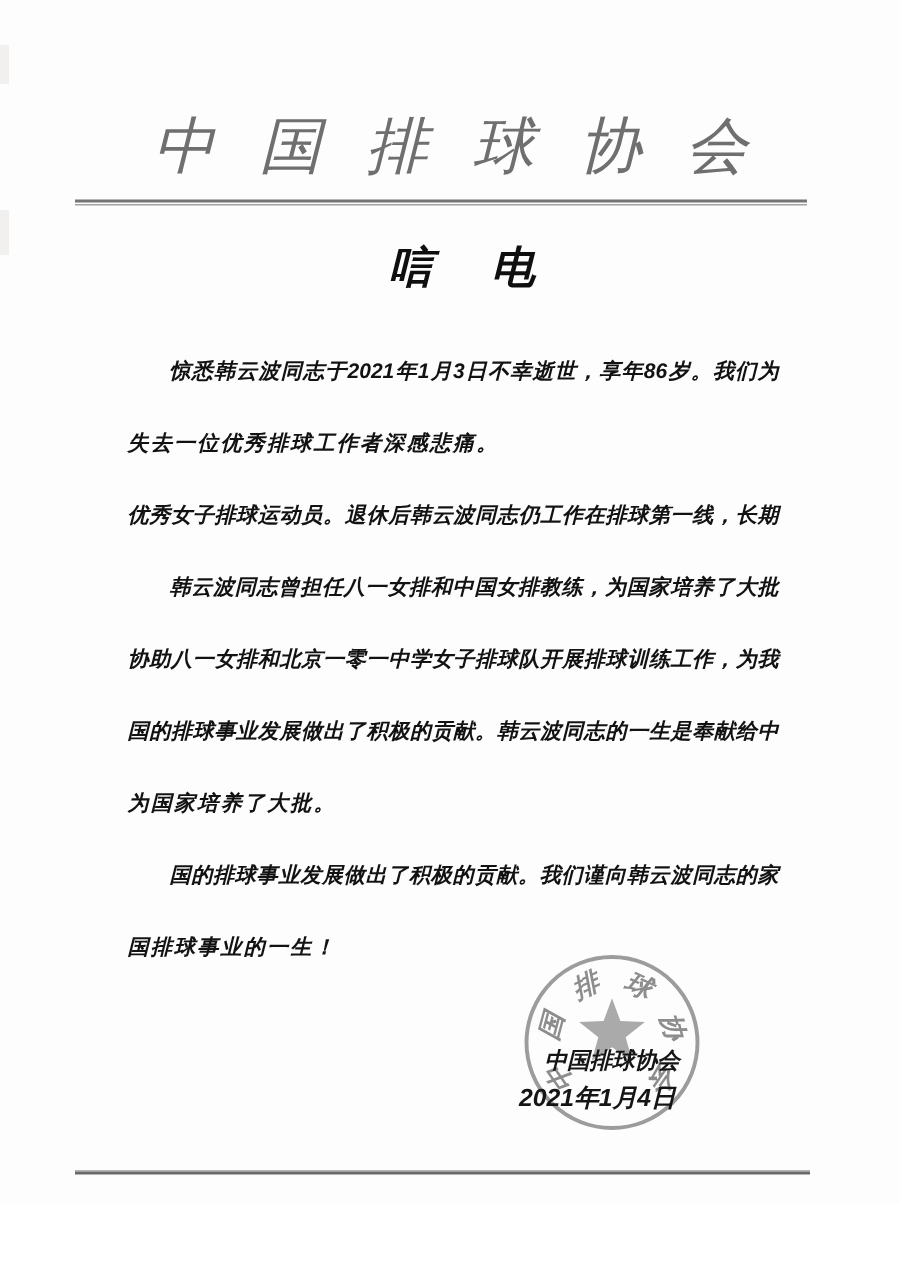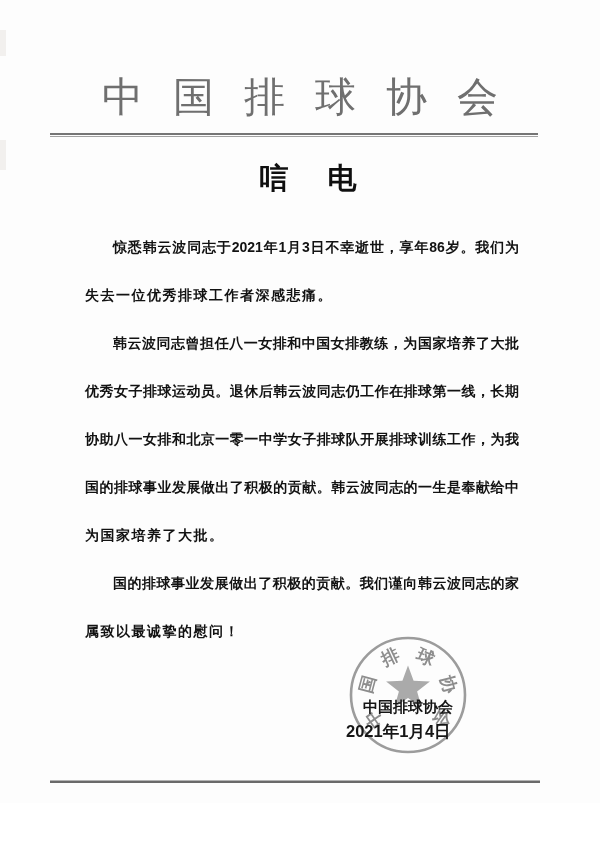--- a/index.html
+++ b/index.html
@@ -7,20 +7,21 @@
     padding: 0;
     background: #ffffff;
   }
   .page {
     position: relative;
     width: 600px;
     height: 803px;
     background: #fdfdfd;
     overflow: hidden;
     font-family: "Liberation Sans", "DejaVu Sans", sans-serif;
+    font-style: italic;
   }
   
   .artifact {
     position: absolute;
     left: 0;
     width: 6px;
     background: #f2f0ee;
   }
   
   .org-name {
@@ -144,27 +145,27 @@
     <div class="r1"></div>
       <div class="rgap"></div>
       <div class="r2"></div>
   </div>
 
   <div class="doc-title">唁　电</div>
 
   <div class="doc-body">
       <div class="line indent">惊悉韩云波同志于2021年1月3日不幸逝世，享年86岁。我们为</div>
       <div class="line end">失去一位优秀排球工作者深感悲痛。</div>
+      <div class="line">优秀女子排球运动员。退休后韩云波同志仍工作在排球第一线，长期</div>
       <div class="line indent">韩云波同志曾担任八一女排和中国女排教练，为国家培养了大批</div>
-      <div class="line">优秀女子排球运动员。退休后韩云波同志仍工作在排球第一线，长期</div>
       <div class="line">协助八一女排和北京一零一中学女子排球队开展排球训练工作，为我</div>
       <div class="line">国的排球事业发展做出了积极的贡献。韩云波同志的一生是奉献给中</div>
       <div class="line end">为国家培养了大批。</div>
       <div class="line indent">国的排球事业发展做出了积极的贡献。我们谨向韩云波同志的家</div>
-      <div class="line end">属致以最诚挚的慰问！</div>
+      <div class="line end">国排球事业的一生！</div>
     </div>
 
   <div class="seal">
     <svg width="124" height="124" viewBox="0 0 124 124">
       <circle cx="62" cy="61" r="57" fill="none" stroke="#9c9c9c" stroke-width="2.6"></circle>
       <polygon points="62,31.5 67.6,46.7 83.9,47.4 71.1,57.5 75.5,73.1 62,64.1 48.5,73.1 52.9,57.5 40.1,47.4 56.4,46.7" fill="#9e9e9e" opacity="0.88"></polygon>
       <g font-size="17.5" font-weight="600" fill="#8d8d8d" text-anchor="middle" font-family="Liberation Sans, DejaVu Sans, sans-serif">
         <text x="62" y="25" transform="rotate(-125 62 61)">中</text>
         <text x="62" y="25" transform="rotate(-75 62 61)">国</text>
         <text x="62" y="25" transform="rotate(-25 62 61)">排</text>

